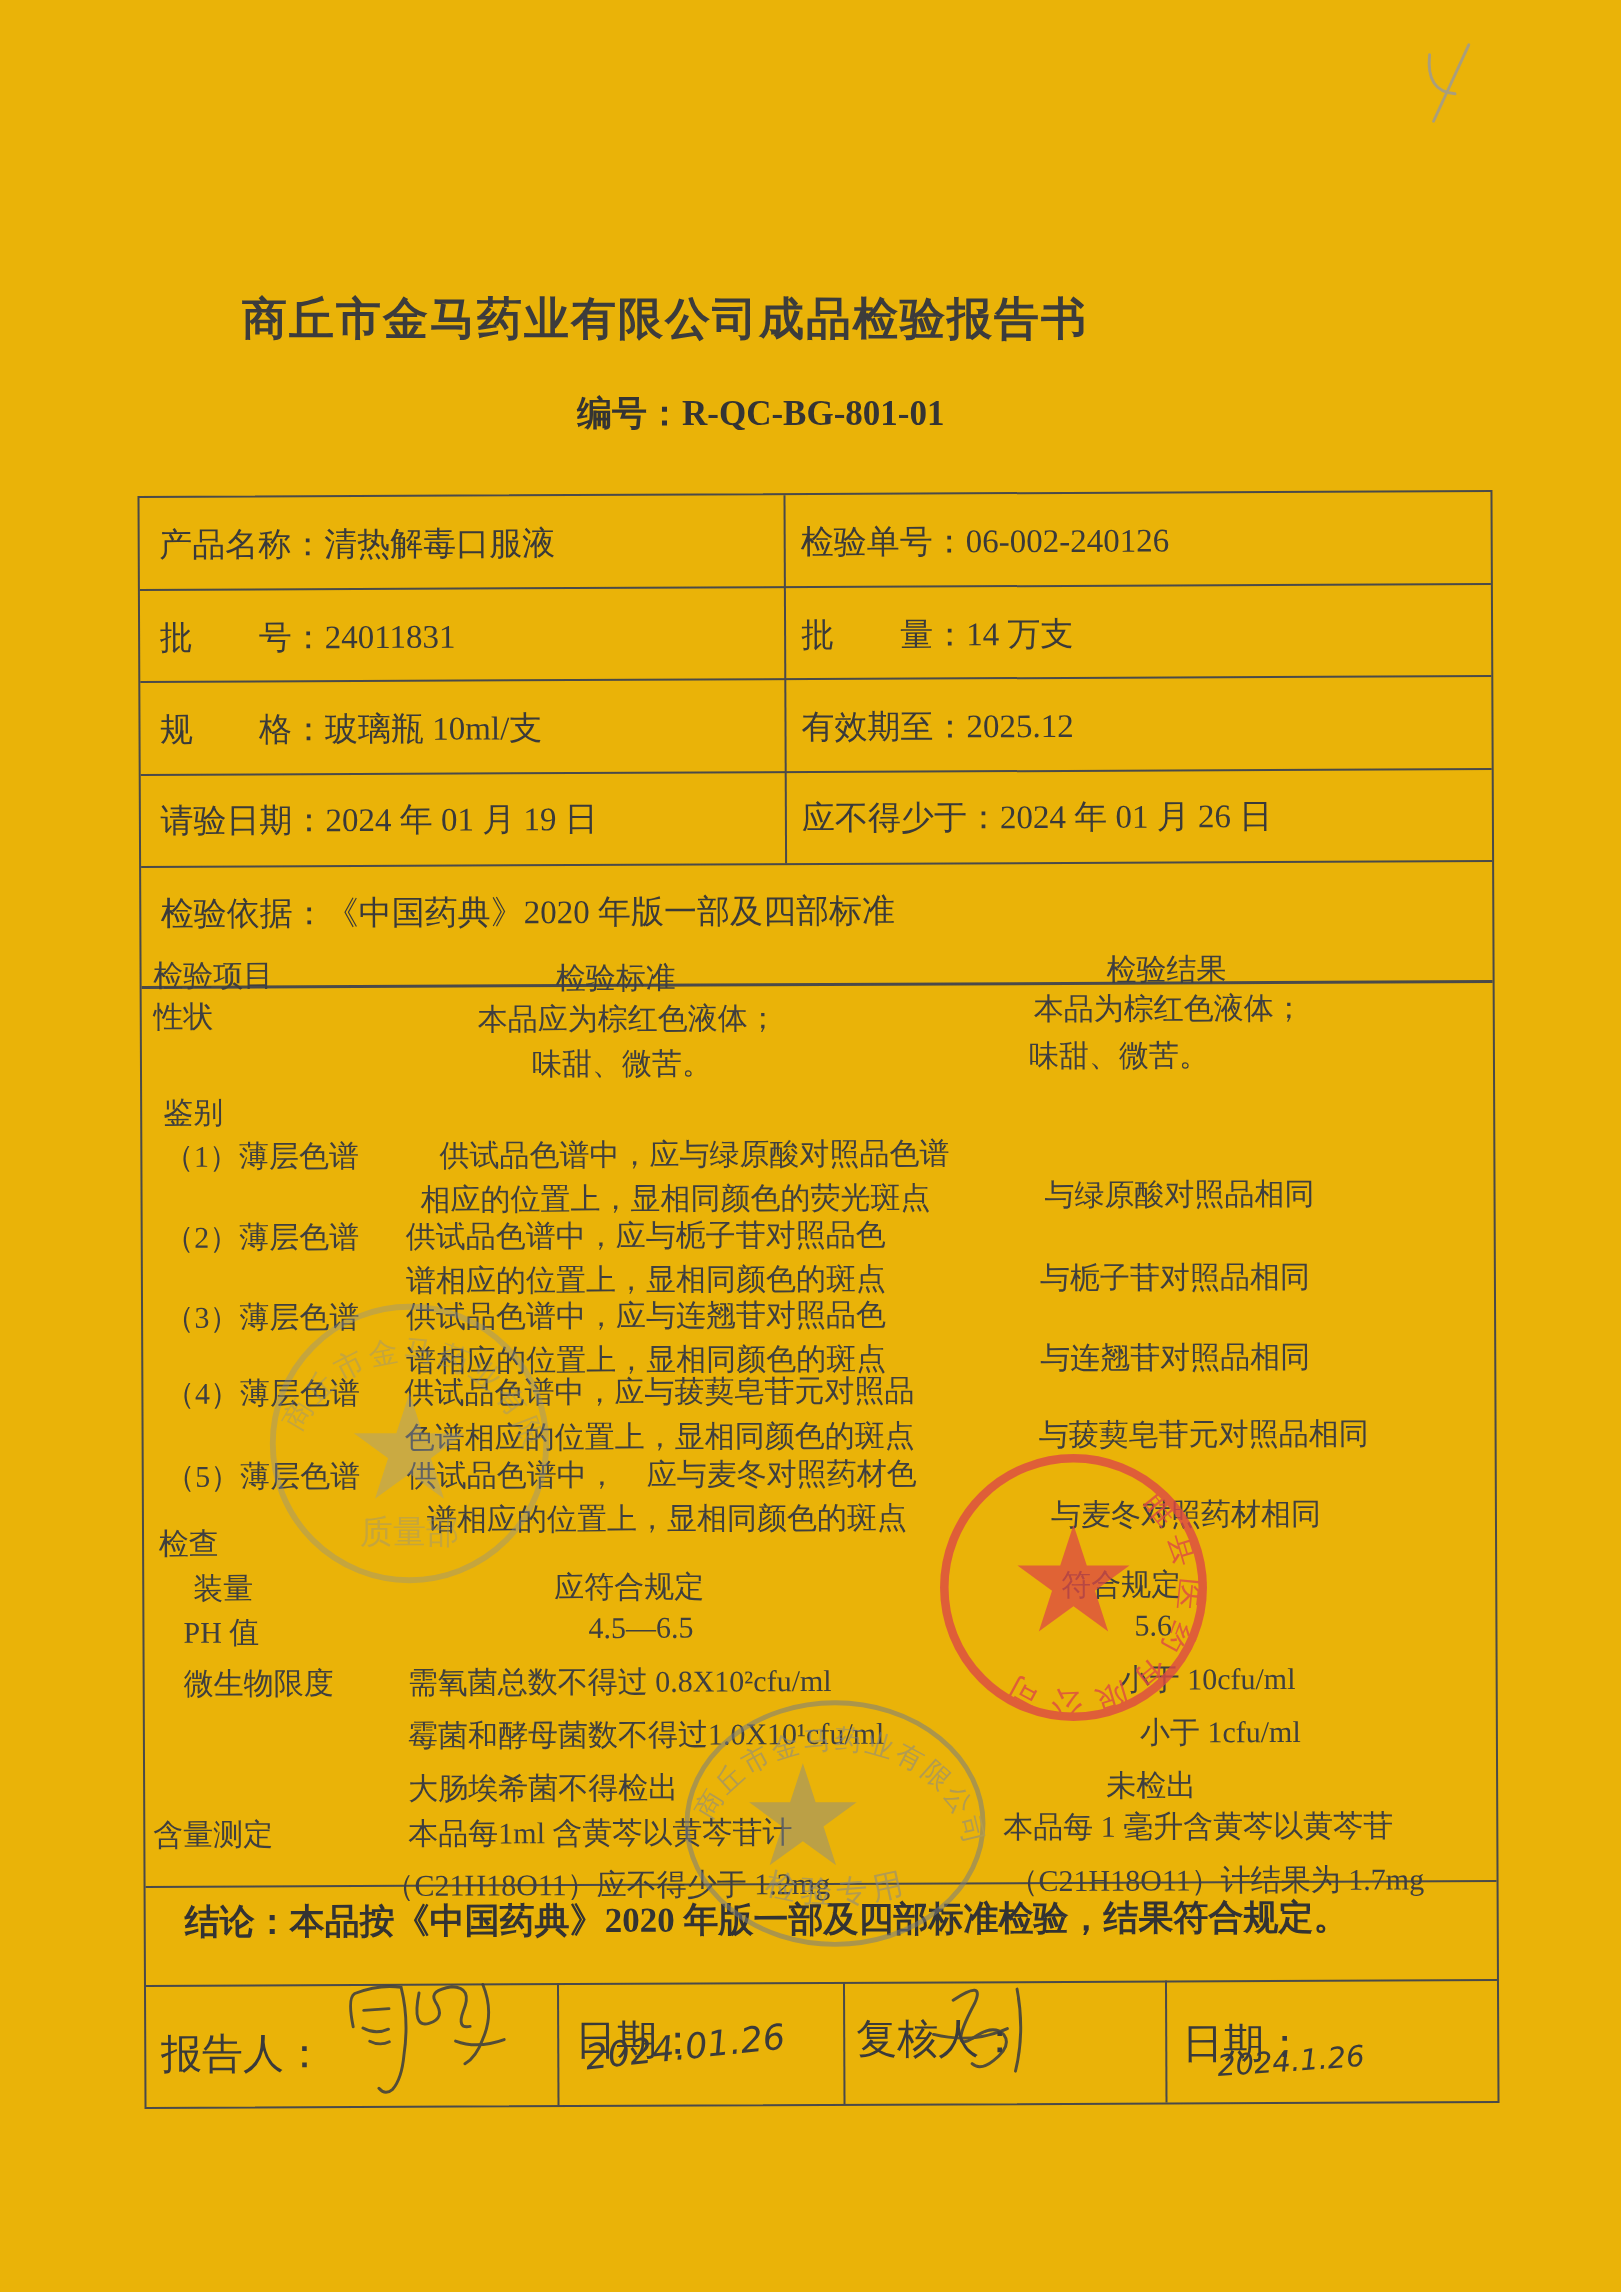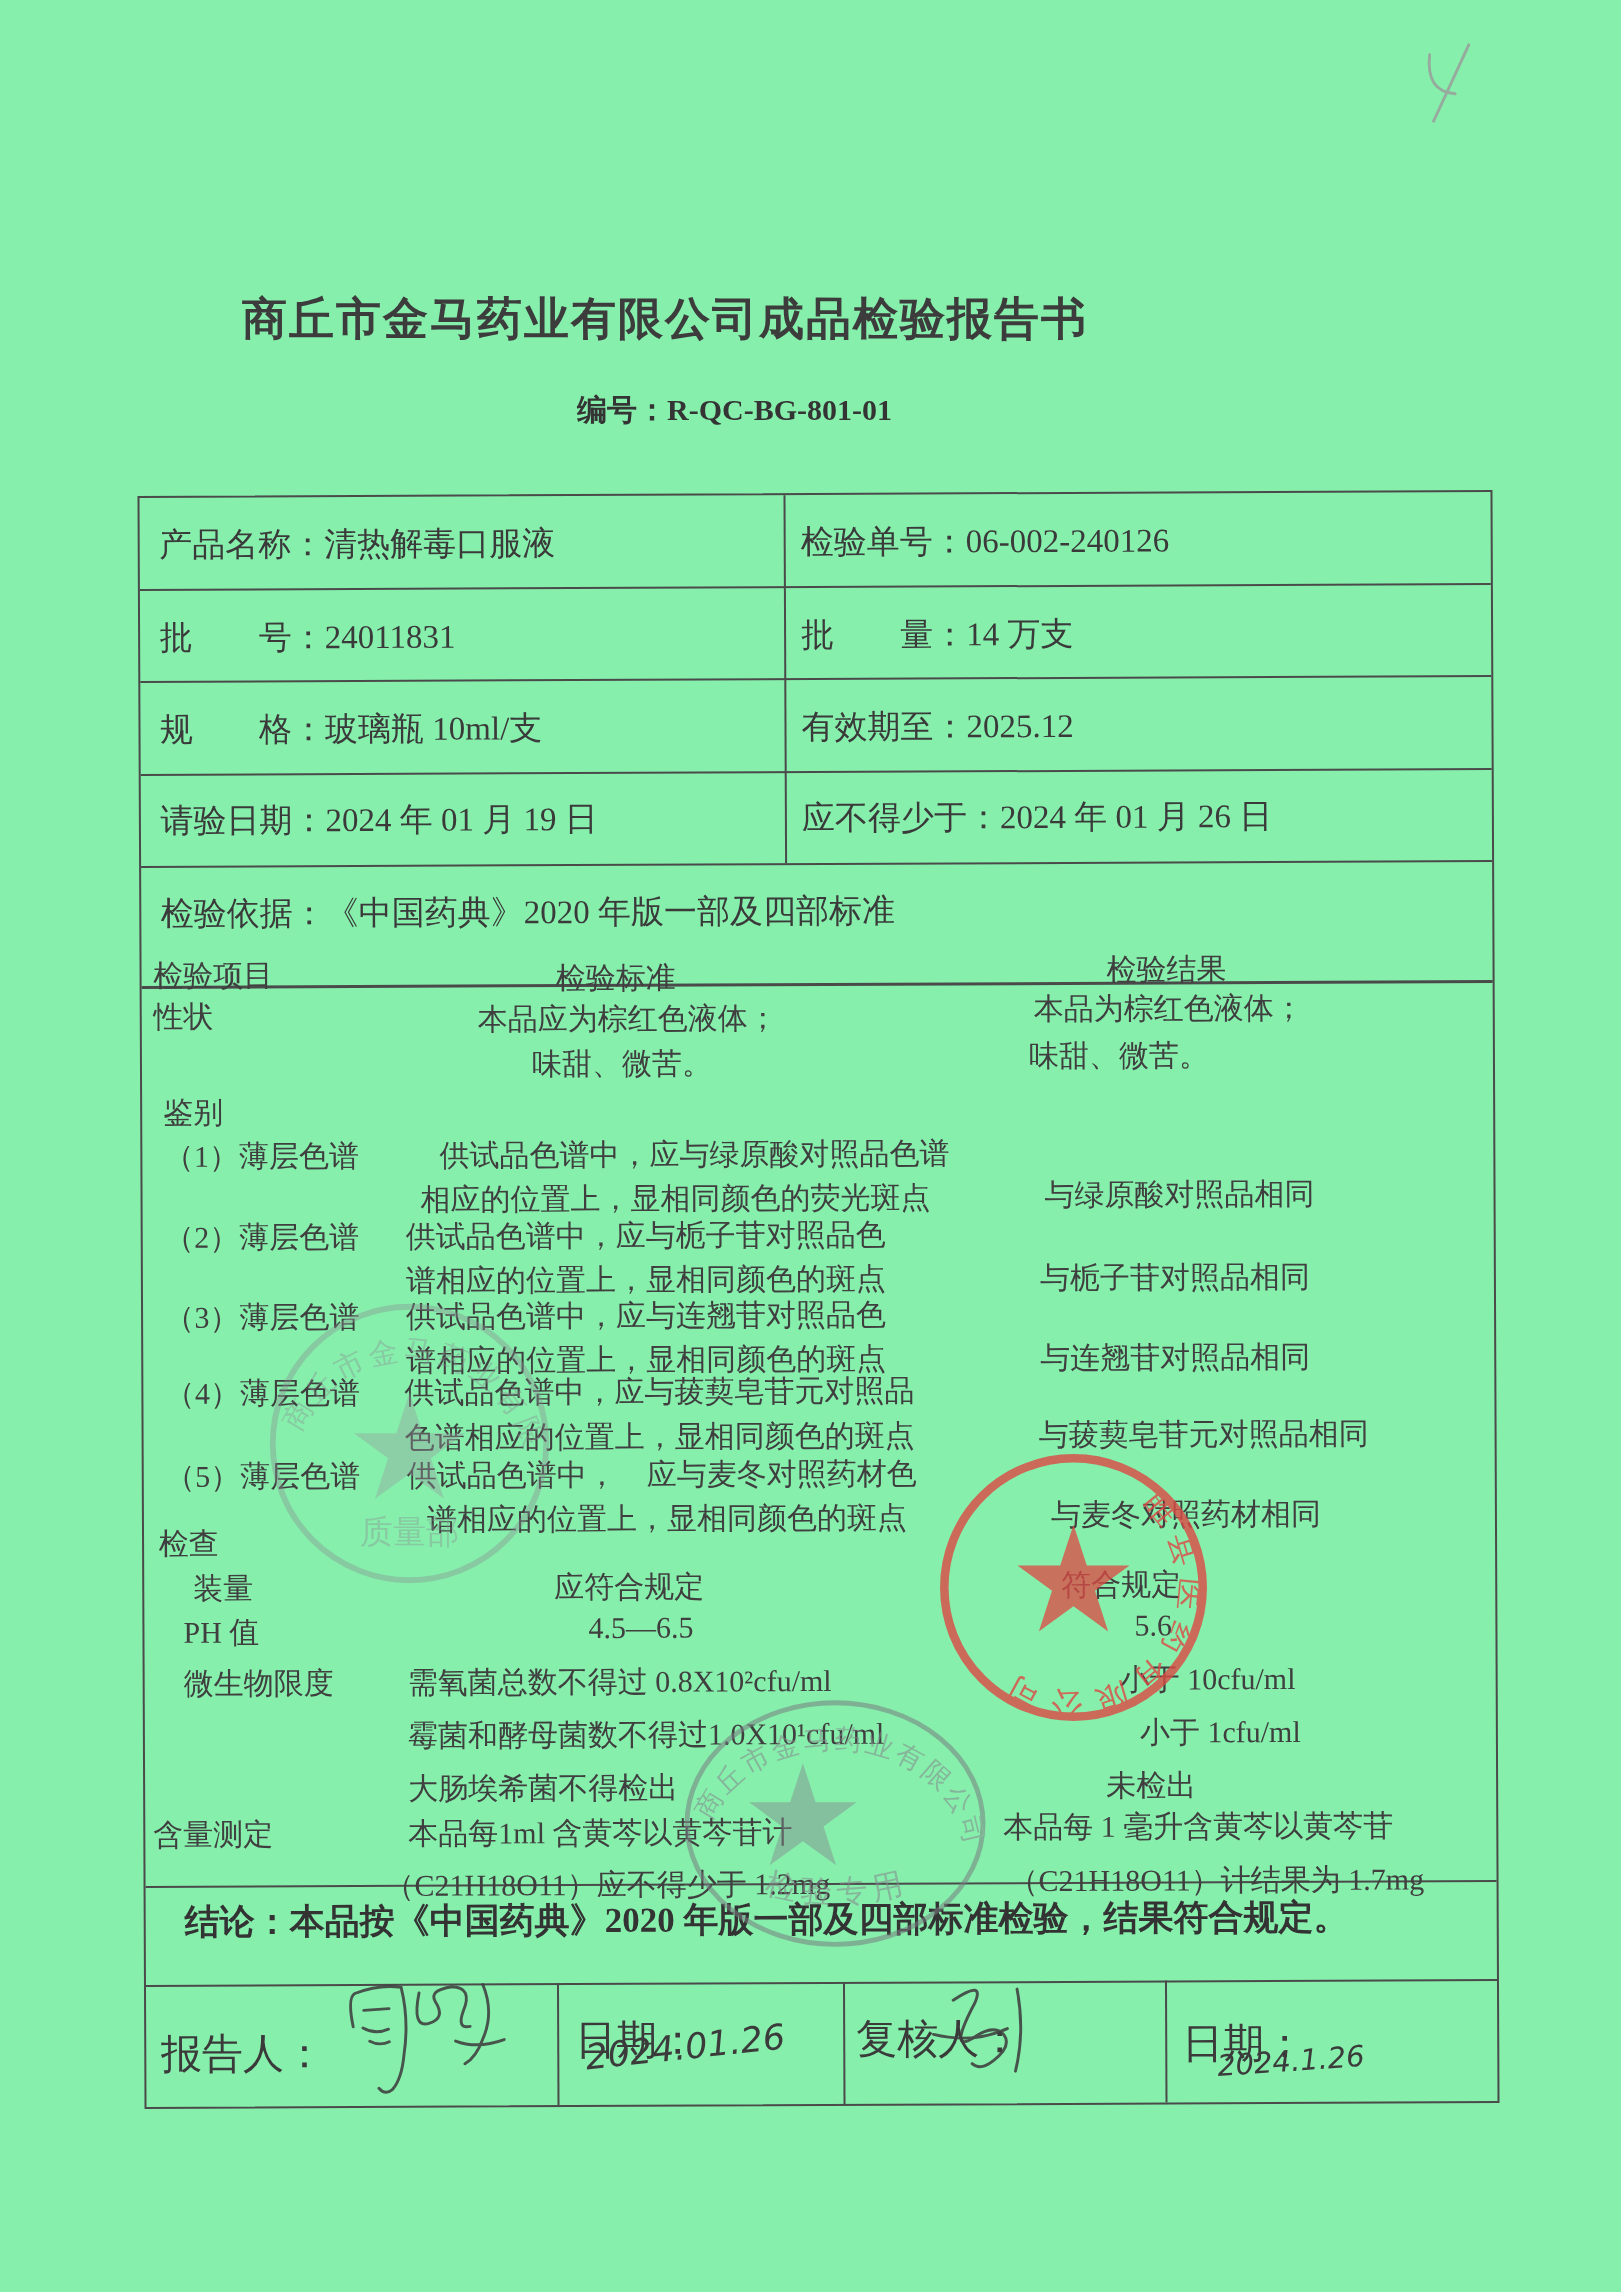--- a/index.html
+++ b/index.html
@@ -1,19 +1,19 @@
 <!DOCTYPE html>
 <html><head>
 <meta charset="utf-8">
 <style>
   html,body{margin:0;padding:0;background:#d8d8d8;}
-  .page{position:relative;width:1622px;height:2293px;background:#86efac;overflow:hidden;
+  .page{position:relative;width:1622px;height:2293px;background:#eab308;overflow:hidden;
         font-family:"Liberation Serif","DejaVu Serif",serif;color:#383838;}
   .title{position:absolute;left:242px;top:289px;font-size:45px;font-weight:700;letter-spacing:2px;color:#3c3c3c;}
-  .repno{position:absolute;left:577px;top:390px;font-size:30px;font-weight:700;color:#343434;}
+  .repno{position:absolute;left:577px;top:390px;font-size:35px;font-weight:700;color:#343434;}
   .tbl{position:absolute;left:141px;top:493px;width:1351px;height:1609px;border:2px solid #4a4a4a;transform:rotate(-0.25deg);}
   .hline{position:absolute;left:0;width:100%;height:2px;background:#4a4a4a;}
   .hline.thick{height:2.9px;}
   .vline{position:absolute;width:2px;background:#4a4a4a;}
   .cell{position:absolute;font-size:33px;white-space:nowrap;color:#3a3a3a;}
   .m{position:absolute;font-size:30px;white-space:nowrap;color:#3f3f3f;}
   .concl{position:absolute;font-size:35px;white-space:nowrap;color:#333;font-weight:600;}
   .sig{position:absolute;font-size:41px;white-space:nowrap;color:#3a3a3a;}
   .hand{position:absolute;font-size:32px;font-style:italic;color:#3b3b3b;white-space:nowrap;
         font-family:"DejaVu Sans","Liberation Sans",sans-serif;}

